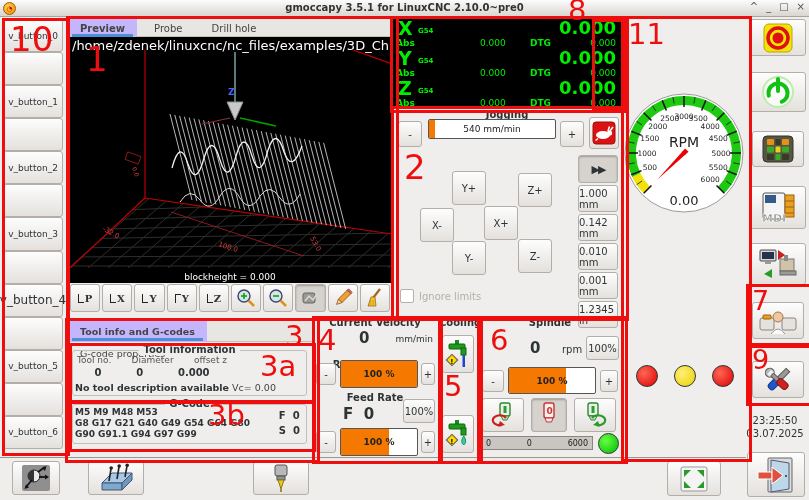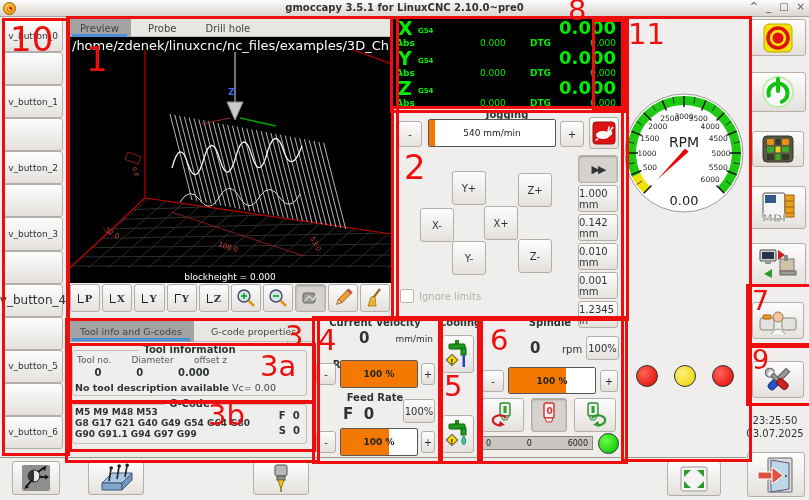--- a/index.html
+++ b/index.html
@@ -3,21 +3,21 @@
 <meta charset="utf-8">
 <style>
   html,body{margin:0;padding:0;background:#444;}
   #app{position:relative;width:809px;height:500px;background:#efeeec;font-family:"DejaVu Sans",sans-serif;overflow:hidden;color:#2e3436;}
   .a{position:absolute;box-sizing:border-box;}
   .b{position:absolute;box-sizing:border-box;background:linear-gradient(#fdfdfd,#e4e1dd);border:1px solid #b3aea7;border-radius:3px;display:flex;align-items:center;justify-content:center;font-size:10px;color:#2e3436;}
   .pressed{background:#d6d2cd;box-shadow:inset 0 1px 2px rgba(0,0,0,.25);}
   .titlebar{left:0;top:0;width:809px;height:17px;background:linear-gradient(#fcfcfc,#d9d5d0);border-bottom:1px solid #a9a49e;display:flex;align-items:center;font-size:10px;font-weight:bold;color:#333;}
   .panel-title{font-size:10px;font-weight:bold;text-align:center;color:#2e3436;}
   .tab{display:inline-flex;align-items:center;justify-content:center;height:100%;padding:0 12px;font-size:10px;color:#444;position:relative;}
-  .tab.active{background:#a3a3a3;font-weight:normal;}
+  .tab.active{background:#c4b5fd;font-weight:bold;}
   .tab.active::after{content:"";position:absolute;left:4px;right:4px;bottom:1px;height:3px;background:#4a90d9;}
   .frame{position:absolute;border:1px solid #c3beb8;border-radius:3px;box-sizing:border-box;}
   .frame>.ft{position:absolute;top:-7px;left:0;right:0;text-align:center;font-size:10px;font-weight:bold;}
   .frame>.ft span{background:#efeeec;padding:0 4px;}
   .slider{position:absolute;box-sizing:border-box;border:1px solid #555;background:#fff;border-radius:2px;overflow:hidden;}
   .slider .fill{position:absolute;left:0;top:0;bottom:0;background:#f57900;}
   .slider .txt{position:absolute;left:0;right:0;top:50%;transform:translateY(-52%);text-align:center;font-size:9px;font-weight:bold;color:#222;}
   .ann-box{position:absolute;border:3px solid #ef0e0e;pointer-events:none;z-index:50;}
   .ann-num{position:absolute;color:#ef0e0e;font-family:"DejaVu Sans",sans-serif;z-index:51;pointer-events:none;line-height:1;}
   .dro-row{position:absolute;left:0;width:100%;height:30px;color:#00ef00;}
@@ -251,21 +251,21 @@
       <span class="a vlabel" style="left:4px;top:21px;font-weight:bold;">Abs</span>
       <span class="a vlabel" style="left:88px;top:21px;">0.000</span>
       <span class="a vlabel" style="left:138px;top:21px;font-weight:bold;">DTG</span>
       <span class="a vlabel" style="right:6px;top:21px;">0.000</span>
     </div>
   </div>
 
   <div class="a" style="left:392px;top:107px;width:230px;height:208px;">
     <div class="a panel-title" style="left:0;top:2px;width:100%;">Jogging</div>
     <div class="b" style="left:6px;top:14px;width:24px;height:26px;">-</div>
-    <div class="slider" style="left:36px;top:12px;width:128px;height:28px;">
+    <div class="slider" style="left:36px;top:12px;width:128px;height:20px;">
       <div class="fill" style="width: 5%;"></div>
       <div class="txt" style="font-weight:normal;">540 mm/min</div>
     </div>
     <div class="b" style="left:168px;top:14px;width:24px;height:26px;">+</div>
     <div class="b" style="left:197px;top:10px;width:30px;height:32px;">
       <svg width="24" height="24" viewBox="0 0 24 24">
           <rect x="1" y="1" width="22" height="22" rx="3" fill="#dd1111" stroke="#991111"></rect>
           <ellipse cx="11" cy="14" rx="7" ry="4" fill="#fff"></ellipse>
           <circle cx="17.5" cy="12" r="2.6" fill="#fff"></circle>
           <line x1="18" y1="10" x2="21" y2="6" stroke="#fff" stroke-width="1.6"></line>

